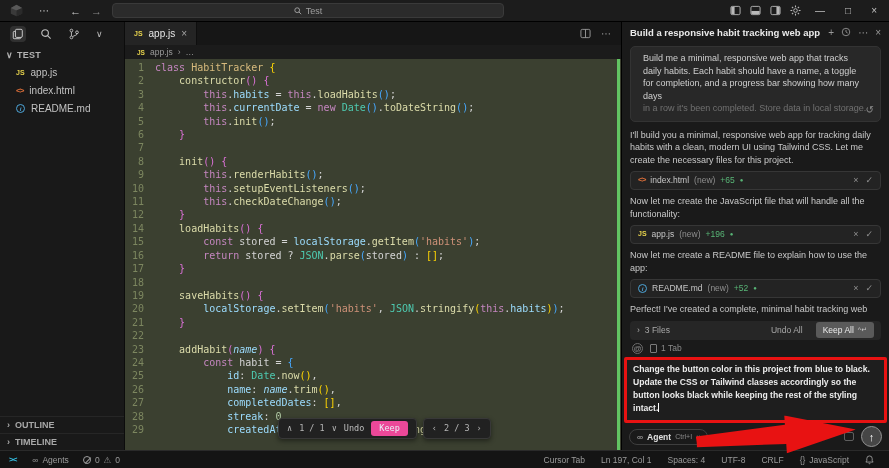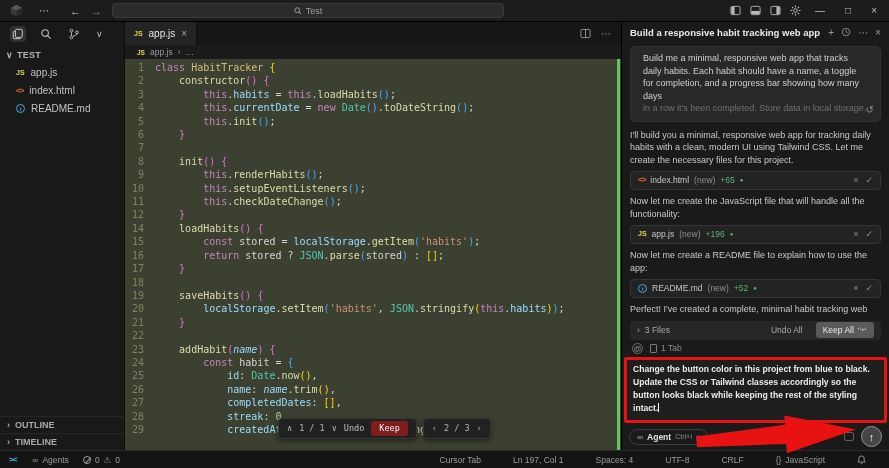--- a/index.html
+++ b/index.html
@@ -49,21 +49,21 @@
   .cl{display:flex;white-space:pre;}
   .ln{width:30px;flex:0 0 30px;text-align:right;padding-right:11px;color:#7c865f;user-select:none;}
   .tk-k{color:#c586c0;} .tk-f{color:#dcdcaa;text-align:right;} .tk-cn{color:#d7ba7d;}
   .tk-t{color:#4ec9b0;} .tk-p{color:#9cdcfe;} .tk-s{color:#ce9178;text-align:right;}
   .tk-o{color:#d4d4d4;} .tk-v{color:#d4d4d4;} .tk-num{color:#b5cea8;}
   .tk-pm{color:#9cdcfe;font-style:italic;}
   .tk-b1{color:#ffd602;} .tk-b2{color:#da70d6;} .tk-b3{color:#47a9ff;}
   .ruler{position:absolute;right:1px;top:0;bottom:0;width:3px;background:#62c462;}
   .diff-widget{position:absolute;left:153px;bottom:11px;display:flex;gap:6px;z-index:5;}
   .dw-group{background:#212121;border:1px solid #383838;border-radius:4px;display:flex;align-items:center;gap:7px;padding:2px 8px;font-size:8.5px;color:#b5b5b5;box-shadow:0 2px 5px rgba(0,0,0,.45);}
-  .dw-keep{background:#7f1d1d;color:#e9eff6;border-radius:3px;padding:1px 8px;font-size:8.5px;}
+  .dw-keep{background:#ec4899;color:#e9eff6;border-radius:3px;padding:1px 8px;font-size:8.5px;}
   .dw-undo{color:#bdbdbd;}
 
   
   .chat{width:268px;background:#1a1a1a;display:flex;flex-direction:column;border-left:1px solid #000;}
   .chat-header{height:20px;display:flex;align-items:center;padding:0 8px;gap:7px;}
   .chat-title{font-size:9.5px;font-weight:bold;color:#eaeaea;white-space:nowrap;overflow:hidden;}
   .chat-hicons{margin-left:auto;display:flex;align-items:center;gap:7px;color:#9a9a9a;font-size:10px;}
   .chat-content{flex:1;padding:4px 8px 2px;overflow:hidden;font-size:9px;line-height:12.5px;color:#c9c9c9;}
   .user-card{position:relative;background:#282828;border:1px solid #333;border-radius:5px;padding:5px 12px 6px;margin-bottom:7px;color:#cfcfcf;}
   .user-faded{display:block;opacity:.42;}
@@ -90,21 +90,21 @@
   .ctl-right{margin-left:auto;display:flex;align-items:center;gap:7px;}
   .img-ic{width:10px;height:9px;border:1px solid #6f6f6f;border-radius:2px;opacity:.8;}
   .send-btn{width:21px;height:21px;border-radius:50%;background:#464646;border:1.5px solid #949494;color:#fff;display:flex;align-items:center;justify-content:center;font-size:11px;}
 
   
   .statusbar{height:18px;background:#141414;border-top:1px solid #2a2a2a;display:flex;align-items:center;font-size:8.5px;color:#9c9c9c;}
   .remote-ind{color:#35c3e8;font-weight:bold;font-size:8px;padding:0 9px;letter-spacing:-1px;}
   .sb-item{display:flex;align-items:center;gap:4px;padding:0 7px;}
   .err-ic{width:8px;height:8px;border:1px solid #9c9c9c;border-radius:50%;position:relative;display:inline-block;}
   .err-ic::after{content:"";position:absolute;left:0;top:3px;width:8px;height:1px;background:#9c9c9c;transform:rotate(-45deg);}
-  .sb-right{margin-left:auto;display:flex;align-items:center;gap:18px;padding-right:16px;}
+  .sb-right{margin-left:auto;display:flex;align-items:center;gap:2px;padding-right:8px;}
 
   
   .annot-arrow{position:absolute;left:696px;top:414px;width:160px;height:42px;background:#e81212;
     clip-path:polygon(0 40%,56% 27%,56% 5%,100% 50%,56% 95%,56% 73%,0 66%);
     transform:rotate(-4deg);z-index:60;filter:drop-shadow(0 1px 2px rgba(0,0,0,.5));}
   svg{display:block;}
 </style>
 </head>
 <body>
 

